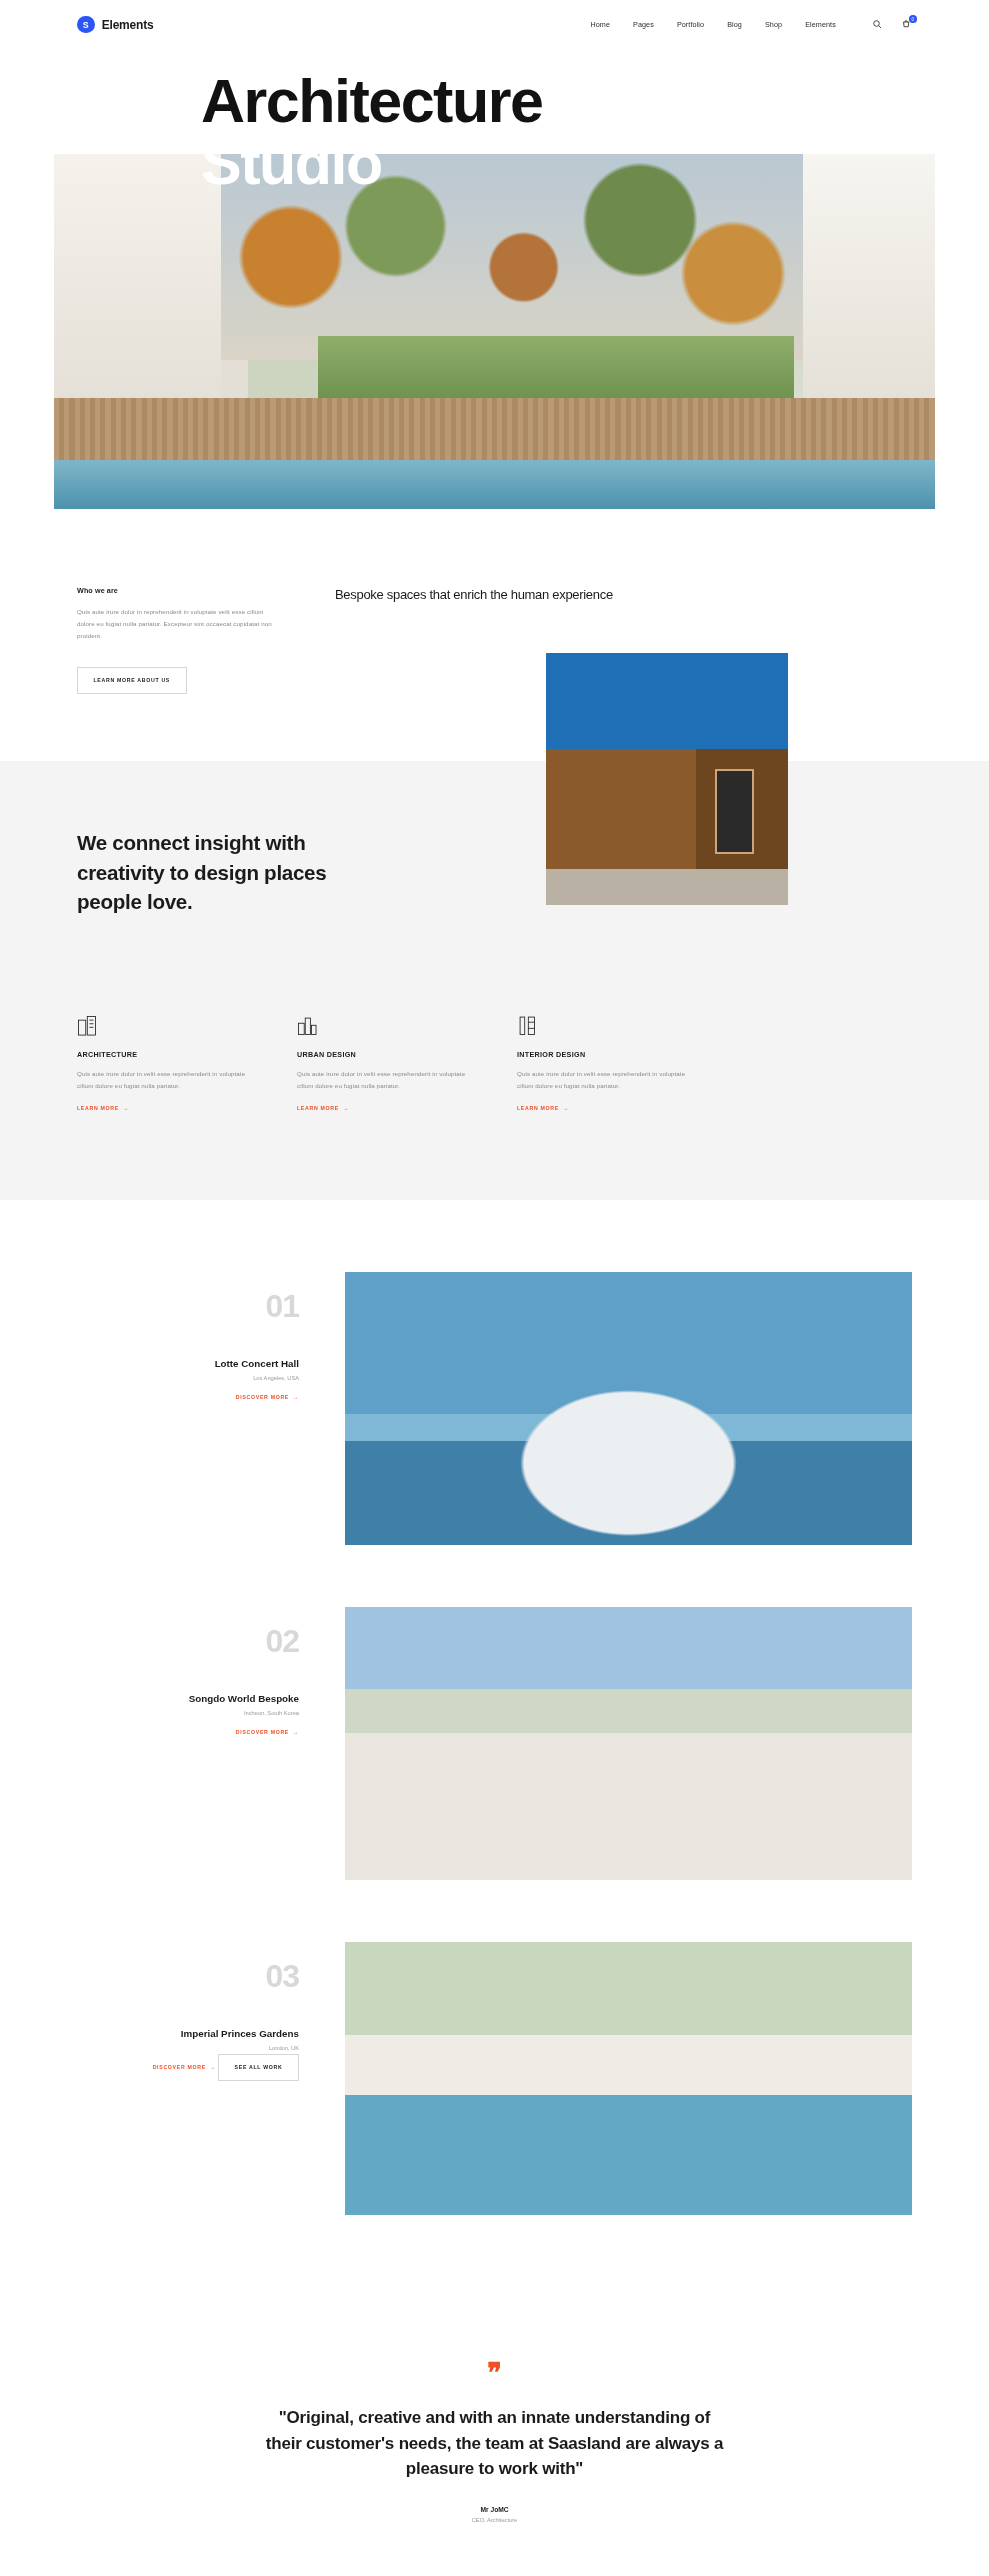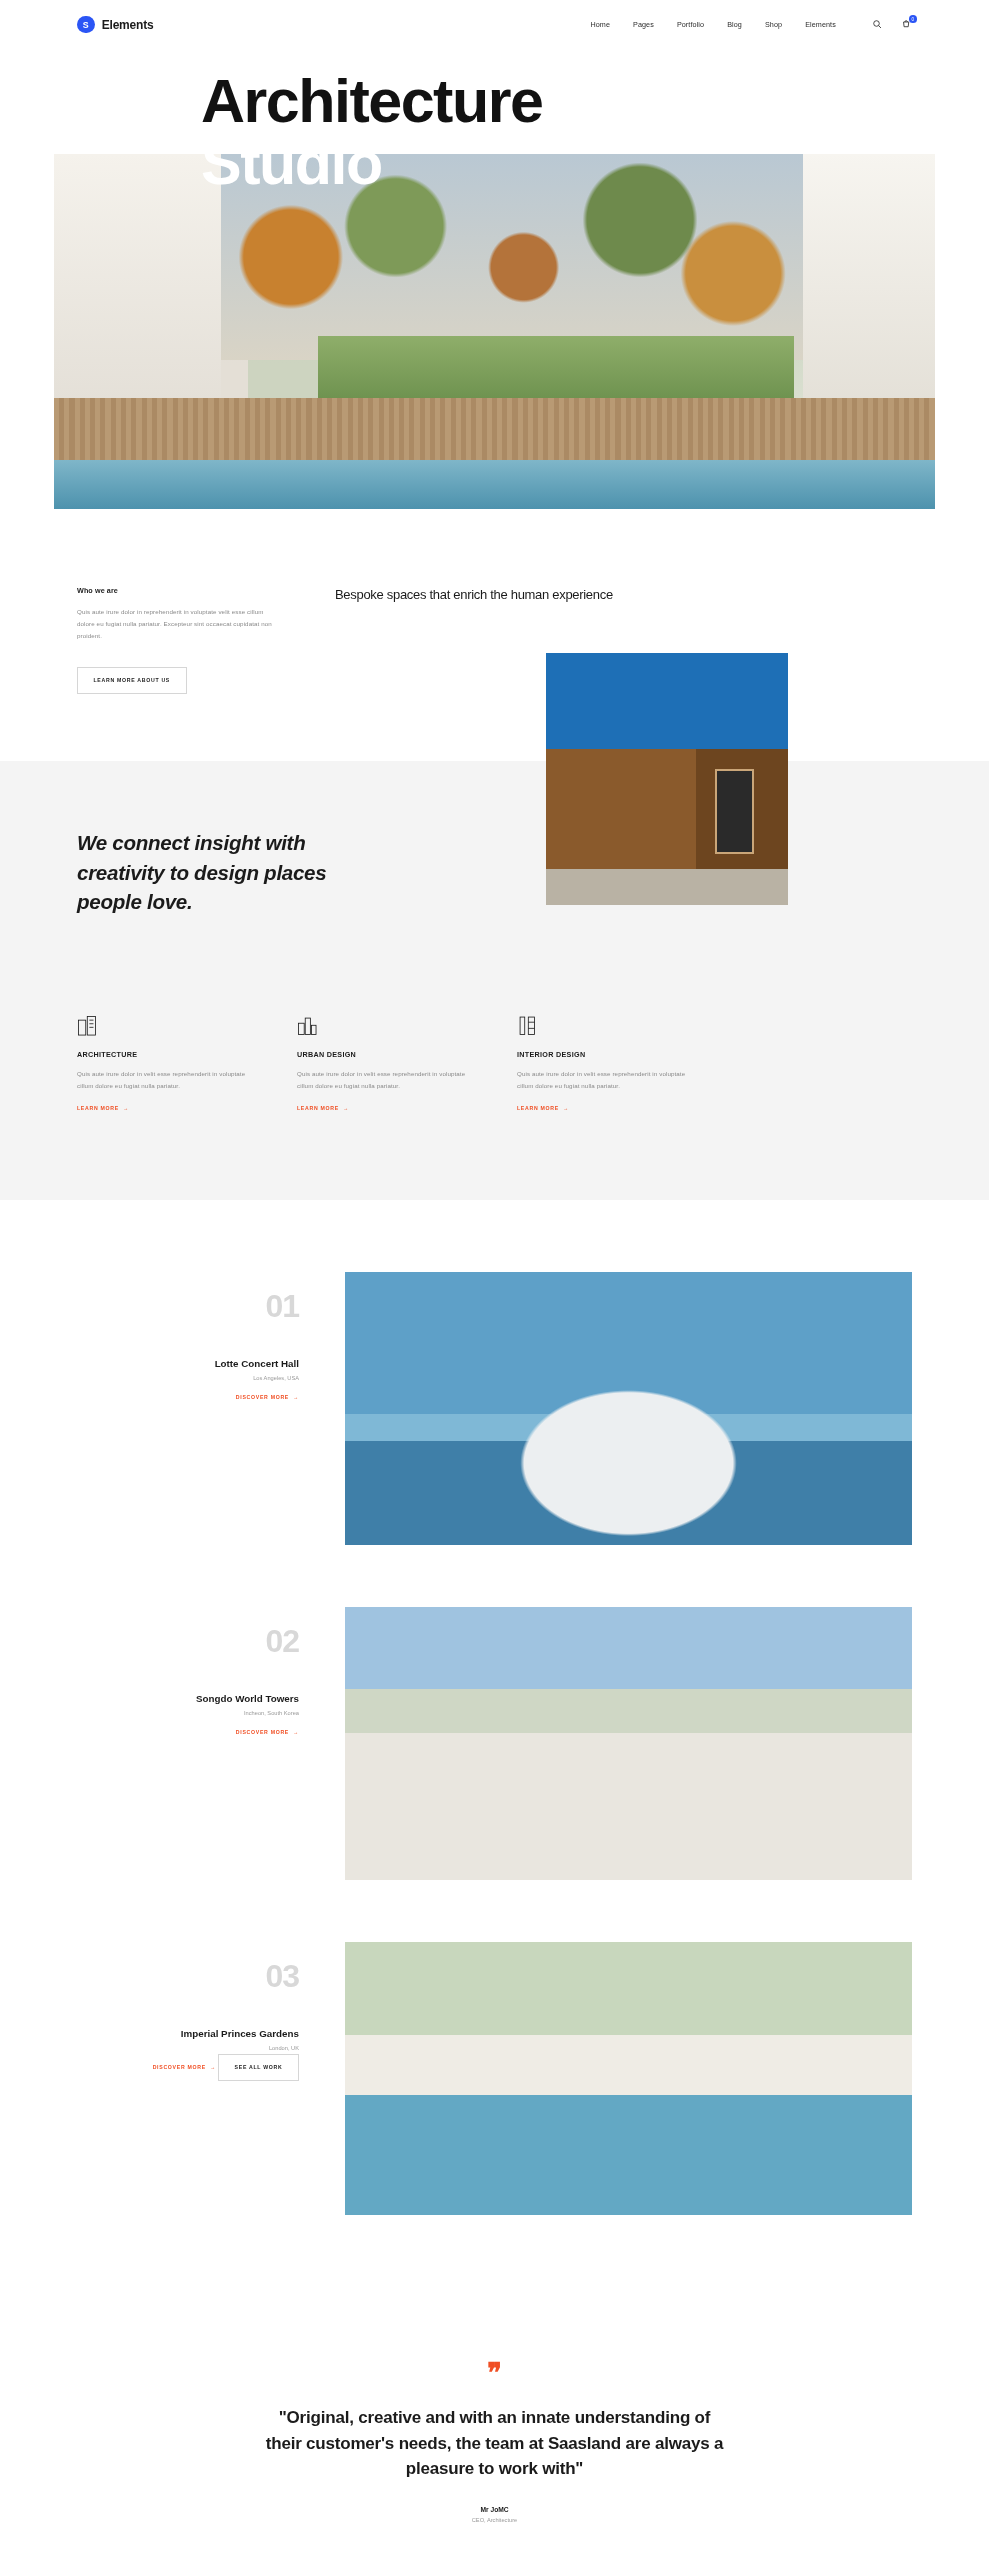--- a/index.html
+++ b/index.html
@@ -114,21 +114,20 @@
   .who-right { flex: 1; }
   .h2 {
     font-size: 13px; line-height: 1.32; font-weight: 400; letter-spacing: -0.3px;
     max-width: 330px;
   }
 
   
   .band {
     margin-top: 67px; background: #f4f4f4; position: relative;
     padding: 67px 77px 77px;
-    font-style: italic;
   }
   .band-title {
     font-size: 20.6px; line-height: 1.45; font-weight: 700; letter-spacing: -0.3px;
     max-width: 268px;
   }
   .band-photo {
     position: absolute; right: 201px; top: -108px;
     width: 242px; height: 252px;
     background:
       linear-gradient(180deg,#1e6fb6 0 38%, rgba(30,111,182,0) 38%),
@@ -330,21 +329,21 @@
           <span>DISCOVER MORE</span>
           <span>→</span>
         </div>
       </div>
       <div class="proj-img img-opera"></div>
     </div>
 
     <div class="project">
       <div class="proj-left">
         <div class="proj-num">02</div>
-        <div class="proj-title">Songdo World Towers</div>
+        <div class="proj-title">Songdo World Bespoke</div>
         <div class="proj-loc">Incheon, South Korea</div>
         <div class="link-red">
           <span>DISCOVER MORE</span>
           <span>→</span>
         </div>
       </div>
       <div class="proj-img img-villa"></div>
     </div>
 
     <div class="project">

